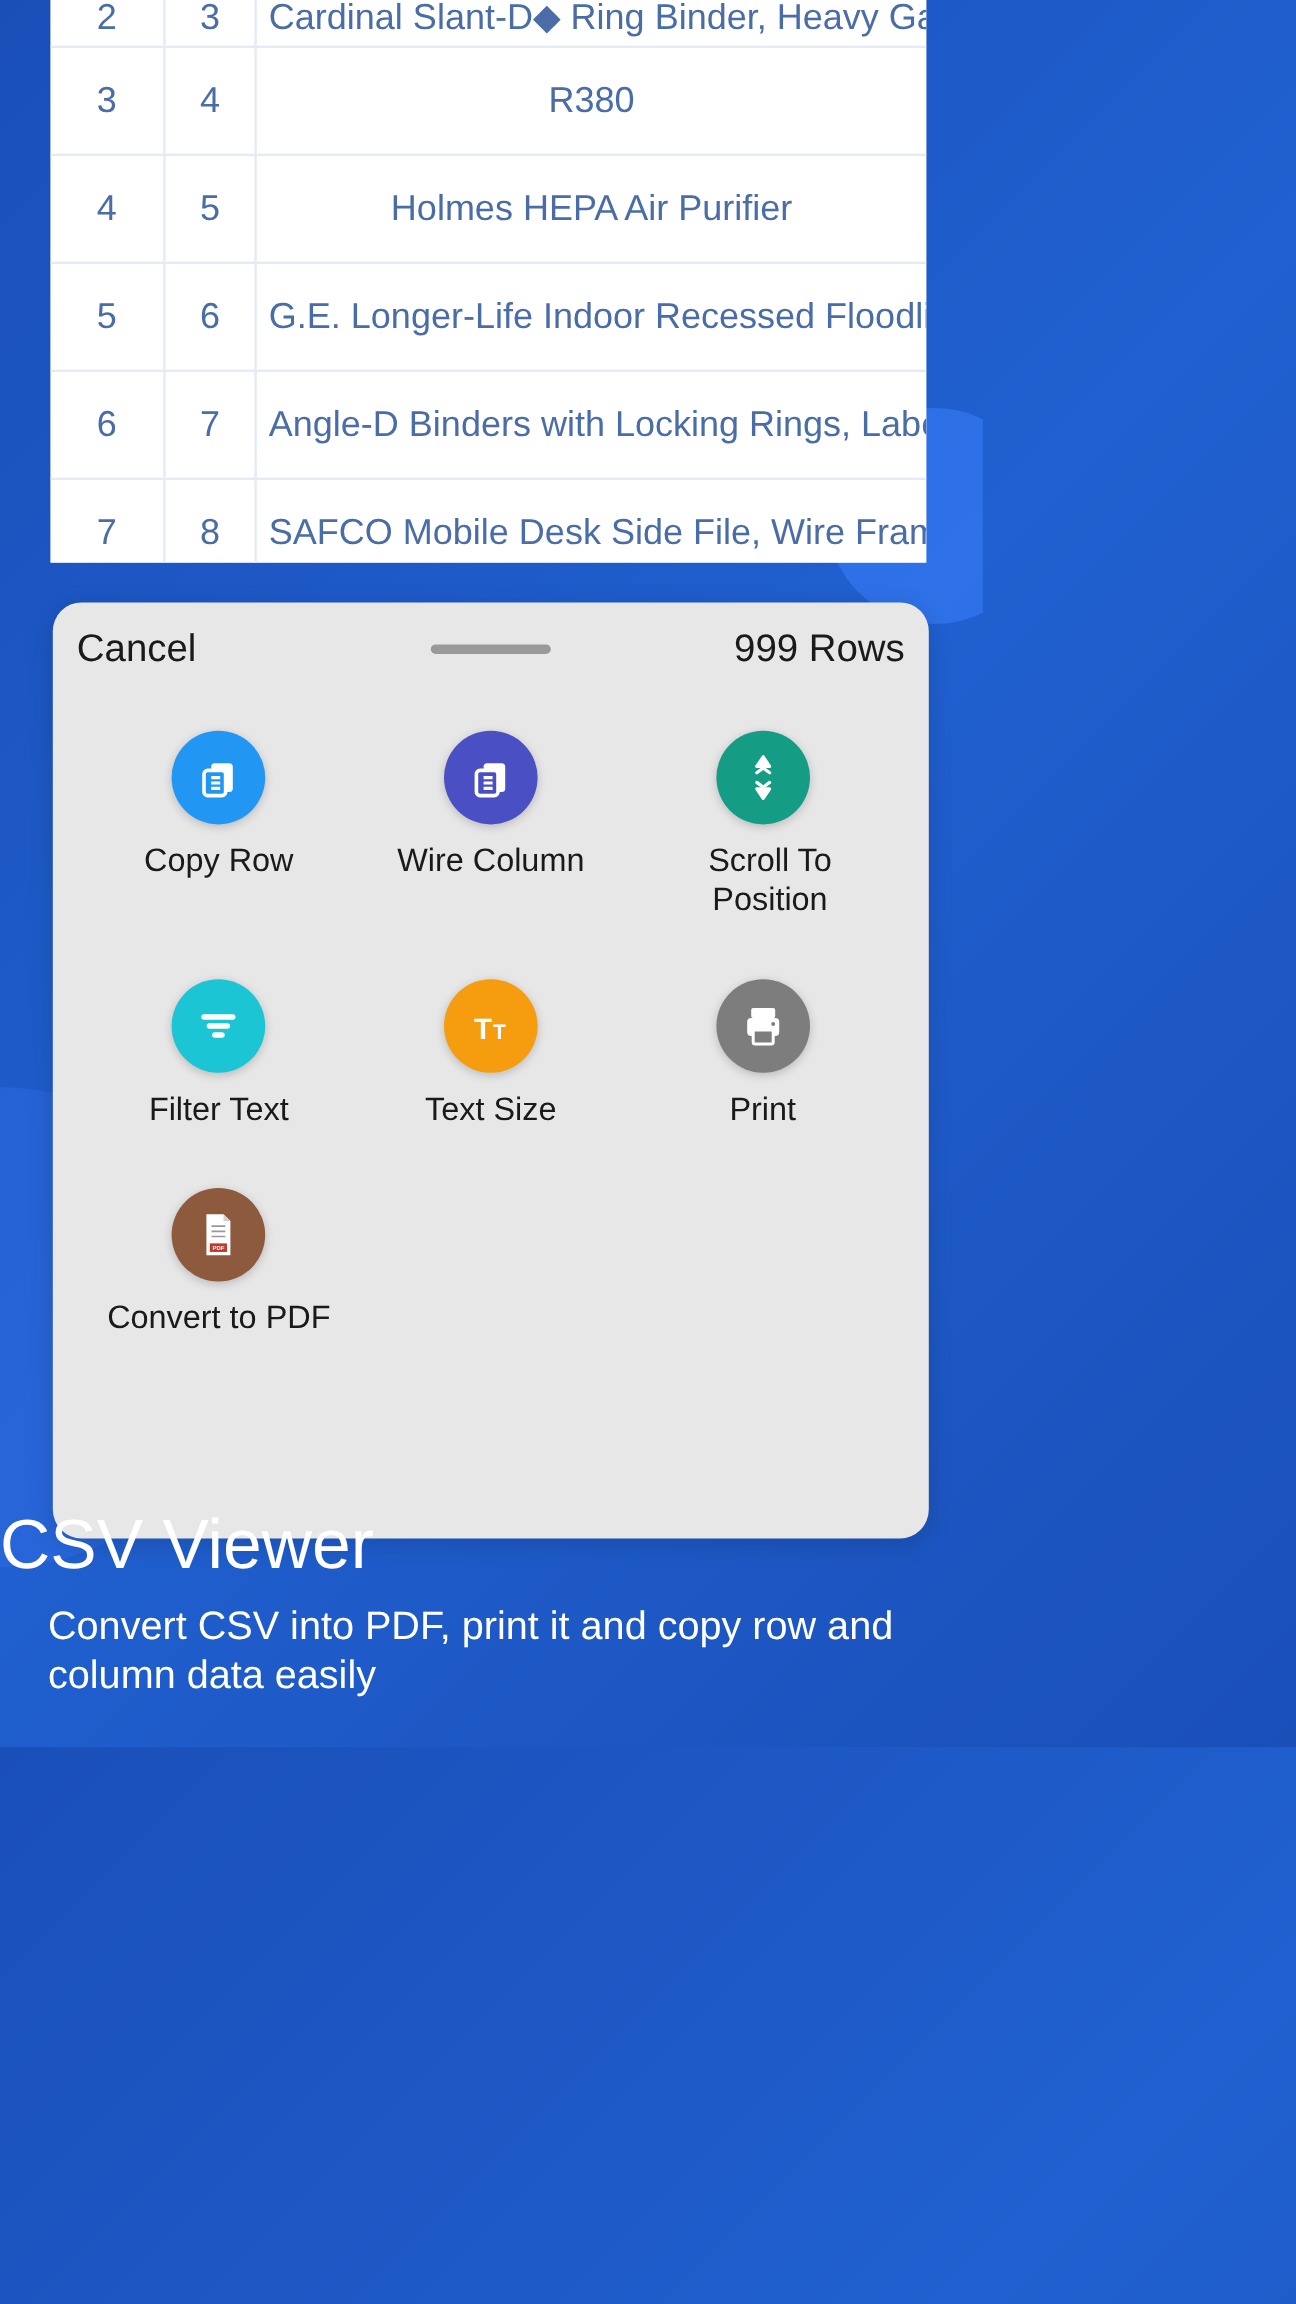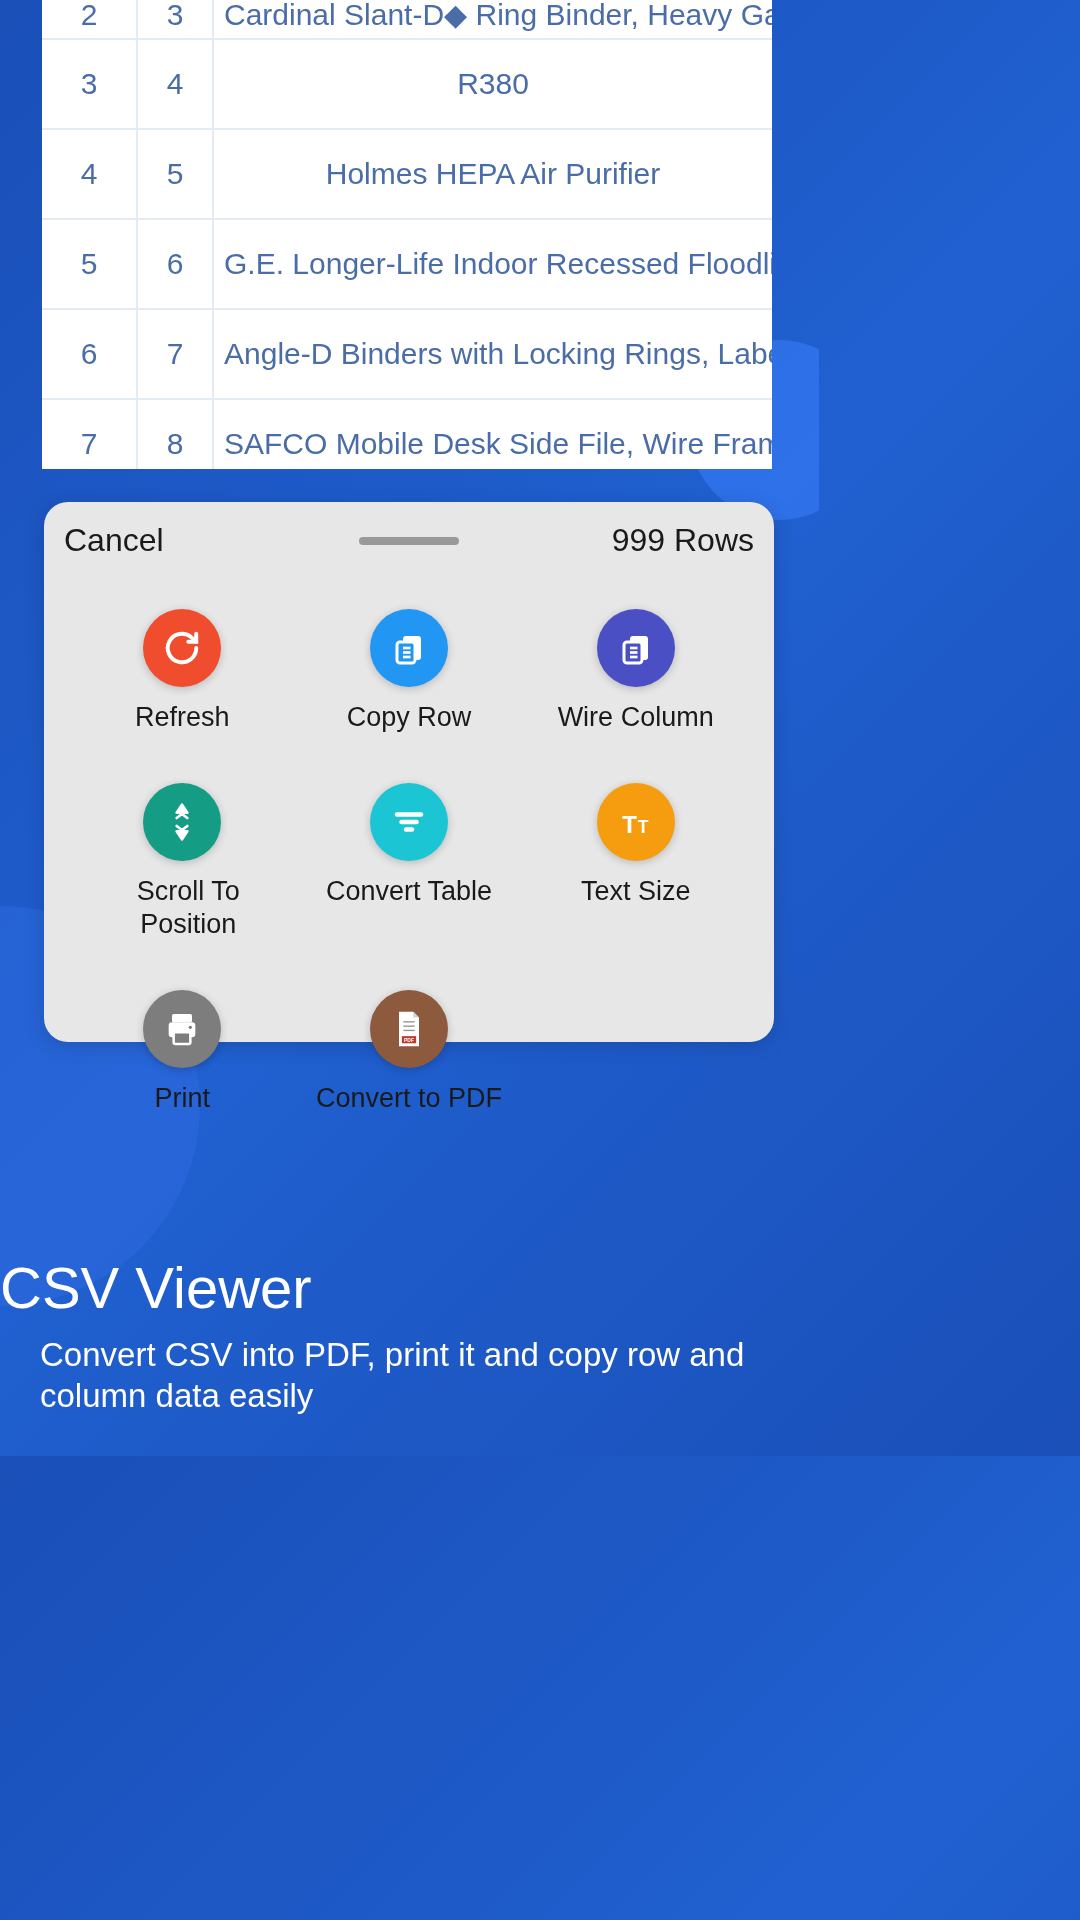--- a/index.html
+++ b/index.html
@@ -72,21 +72,21 @@
   line-height: 1;
 }
 .row-partial .cell-3 { padding: 0 10px 8px 10px; }
 .row-last { border-bottom: none; }
 .row-last .cell-1, .row-last .cell-2, .row-last .cell-3 { padding-bottom: 8px; }
 .bottom-sheet {
   position: absolute;
   top: 502px;
   left: 44px;
   width: 730px;
-  height: 540px;
+  height: 780px;
   background: #e7e7e7;
   border-radius: 24px;
   padding: 20px;
   box-shadow: 0 4px 20px rgba(0,0,0,0.15);
 }
 .sheet-header {
   display: flex;
   justify-content: space-between;
   align-items: center;
   position: relative;
@@ -209,29 +209,20 @@
 </div>
 
 <div class="bottom-sheet">
   <div class="sheet-header">
     <div class="cancel-btn">Cancel</div>
     <div class="drag-handle"></div>
     <div class="rows-count">999 Rows</div>
   </div>
   <div class="actions-grid">
     <div class="action-item">
-      <div class="action-icon icon-refresh">
-        <svg width="38" height="38" viewBox="0 0 24 24" fill="none" stroke="white" stroke-width="2.5" stroke-linecap="round">
-            <path d="M21 12a9 9 0 1 1-3-6.7L21 8"></path>
-            <polyline points="21 3 21 8 16 8"></polyline>
-          </svg>
-      </div>
-      <div class="action-label">Refresh</div>
-    </div>
-    <div class="action-item">
       <div class="action-icon icon-copy-row">
         <svg width="36" height="36" viewBox="0 0 24 24" fill="white">
             <rect x="8" y="4" width="12" height="16" rx="2"></rect>
             <rect x="4" y="8" width="12" height="14" rx="2" fill="#2196f3" stroke="white" stroke-width="2"></rect>
             <line x1="8" y1="12" x2="13" y2="12" stroke="white" stroke-width="1.8"></line>
             <line x1="8" y1="15" x2="13" y2="15" stroke="white" stroke-width="1.8"></line>
             <line x1="8" y1="18" x2="13" y2="18" stroke="white" stroke-width="1.8"></line>
           </svg>
       </div>
       <div class="action-label">Copy Row</div>
@@ -261,21 +252,21 @@
 Position</div>
     </div>
     <div class="action-item">
       <div class="action-icon icon-filter">
         <svg width="36" height="36" viewBox="0 0 24 24" fill="none" stroke="white" stroke-width="3" stroke-linecap="round">
             <line x1="4" y1="7" x2="20" y2="7"></line>
             <line x1="7" y1="12" x2="17" y2="12"></line>
             <line x1="10" y1="17" x2="14" y2="17"></line>
           </svg>
       </div>
-      <div class="action-label">Convert Table</div>
+      <div class="action-label">Filter Text</div>
     </div>
     <div class="action-item">
       <div class="action-icon icon-text-size">
         <svg width="42" height="42" viewBox="0 0 24 24" fill="white">
             <text x="4" y="18" font-size="14" font-weight="bold" fill="white">T</text>
             <text x="13" y="18" font-size="10" font-weight="bold" fill="white">T</text>
           </svg>
       </div>
       <div class="action-label">Text Size</div>
     </div>

